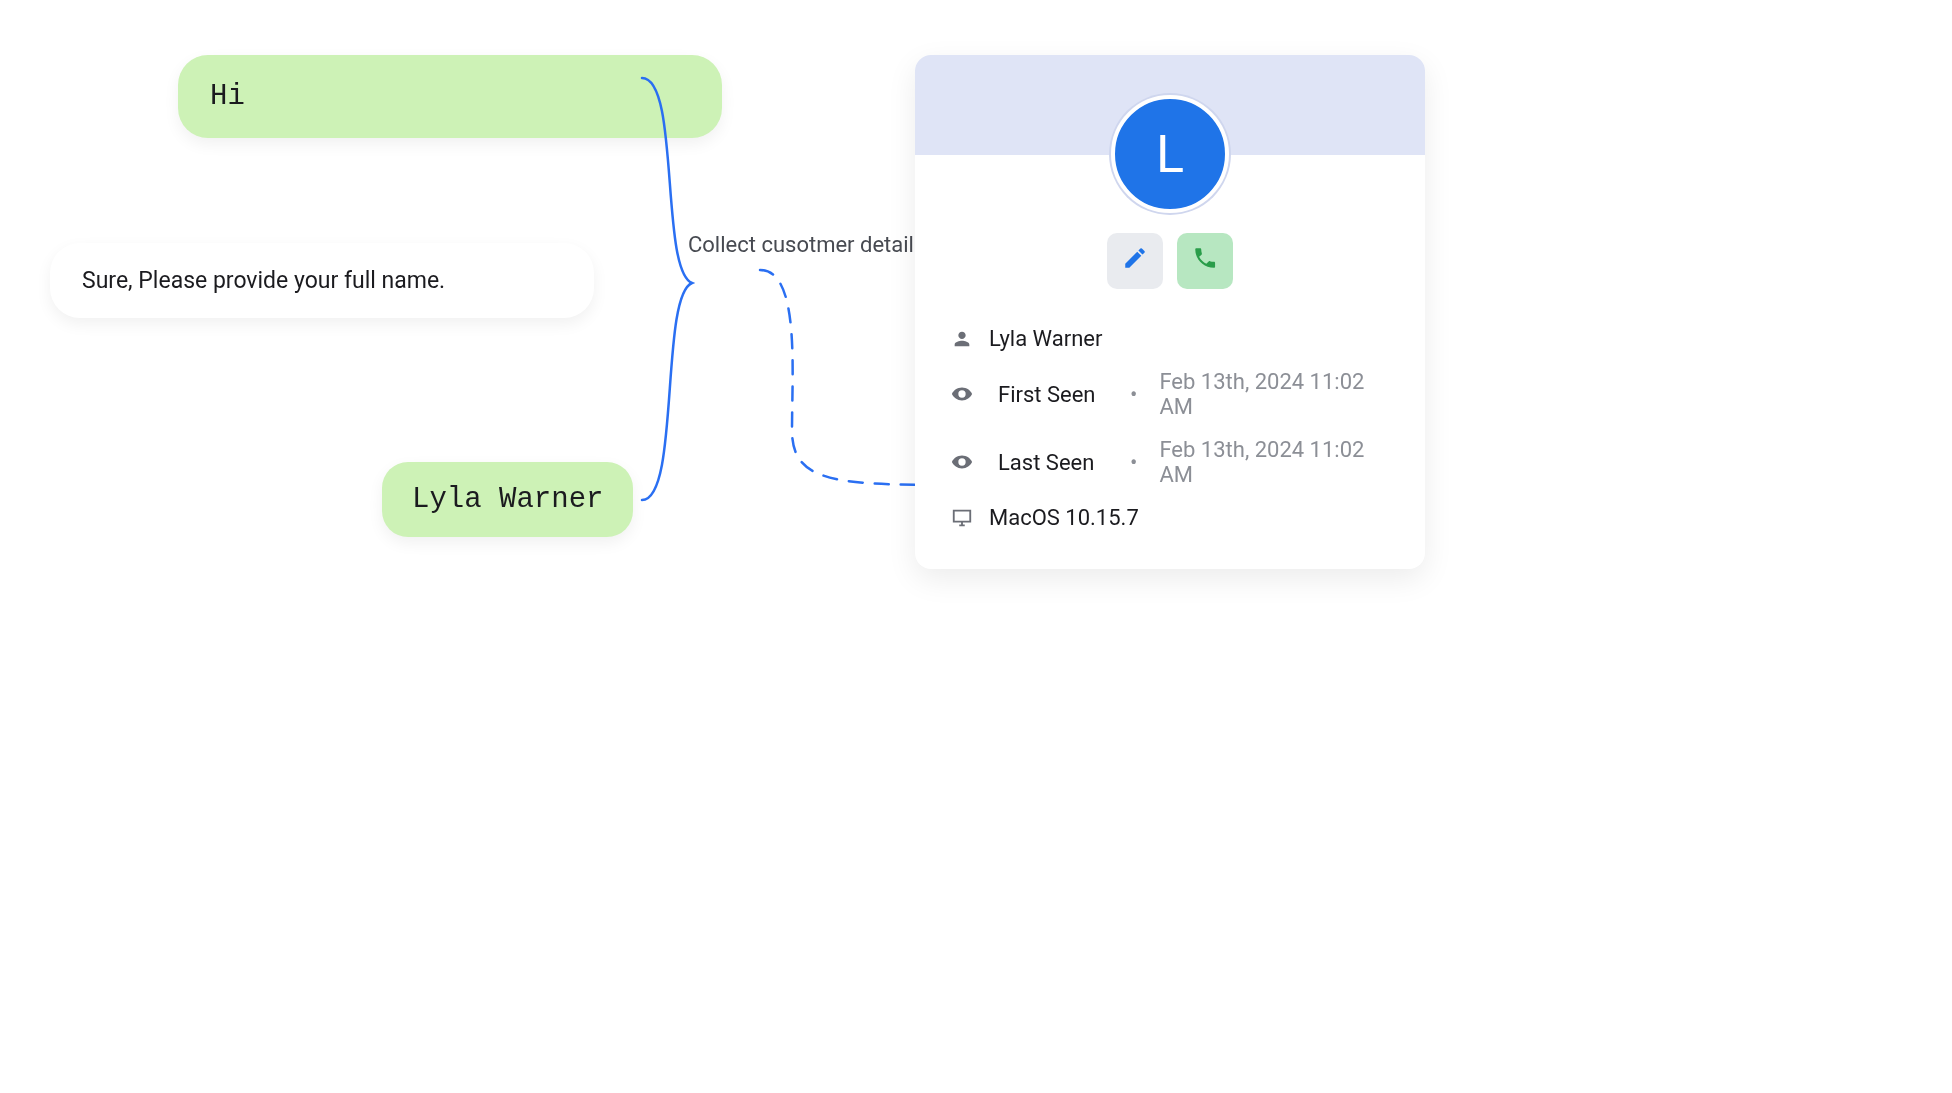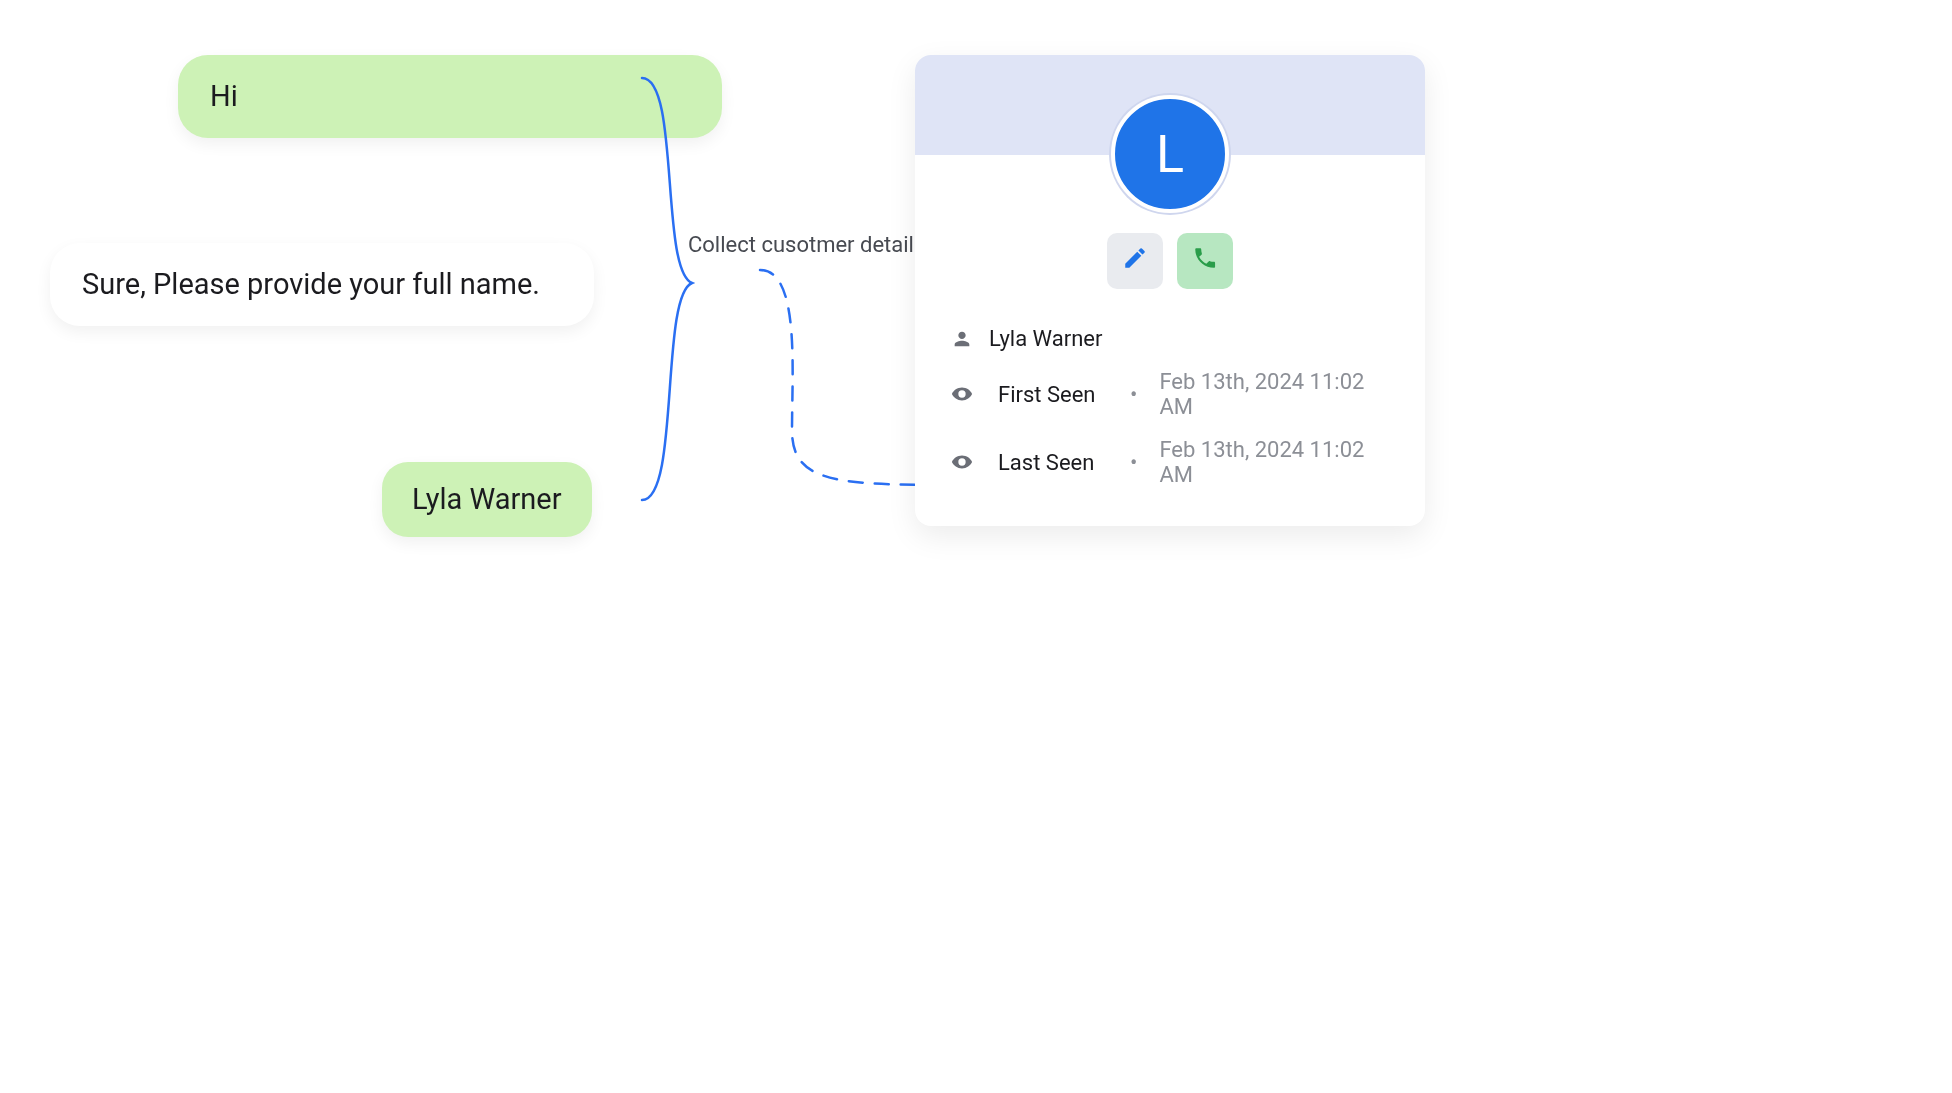--- a/index.html
+++ b/index.html
@@ -27,26 +27,26 @@
   }
 
   
   .bubble{
     position:absolute;
     padding:22px 32px;
     border-radius:30px;
     line-height:1.35;
     box-shadow:0 6px 16px rgba(0,0,0,0.06);
   }
-  .bubble.green{background:var(--bubble-green);}
+  .bubble.green{background:var(--bubble-green);font-family:Liberation Mono, monospace;}
   .bubble.white{background:var(--bubble-white);}
   .bubble .line{display:block;}
 
   #b1{left:178px;top:55px;width:480px;font-size:29px;}
-  #b2{left:50px; top:243px;width:480px;font-size:29px;}
+  #b2{left:50px; top:243px;width:480px;font-size:23px;}
   #b3{left:382px;top:462px;font-size:29px;border-radius:26px;padding:18px 30px;}
 
   
   #annotation{
     position:absolute;
     left:688px;top:232px;
     font-size:22px;color:#474a51;
   }
 
   svg.connector{position:absolute;overflow:visible;}
@@ -181,16 +181,24 @@
       <span class="ico">
         <svg viewBox="0 0 24 24">
             <path d="M12 5C7 5 2.7 8.1 1 12c1.7 3.9 6 7 11 7s9.3-3.1 11-7c-1.7-3.9-6-7-11-7zm0 11a4 4 0 1 1 0-8 4 4 0 0 1 0 8z"></path>
           </svg>
       </span>
       <span class="label">Last Seen</span>
       <span class="dot">•</span>
       <span class="value">Feb 13th, 2024 11:02 AM</span>
     </div>
 
+    <div class="row">
+      <span class="ico">
+        <svg viewBox="0 0 24 24">
+            <path fill="none" stroke="#6b6e76" stroke-width="2" d="M3 4h18v12H3zM9 20h6M12 16v4"></path>
+          </svg>
+      </span>
+      <span class="label">MacOS 10.15.7</span>
+    </div>
 
 
   </div>
 </div>
 
 </body></html>

